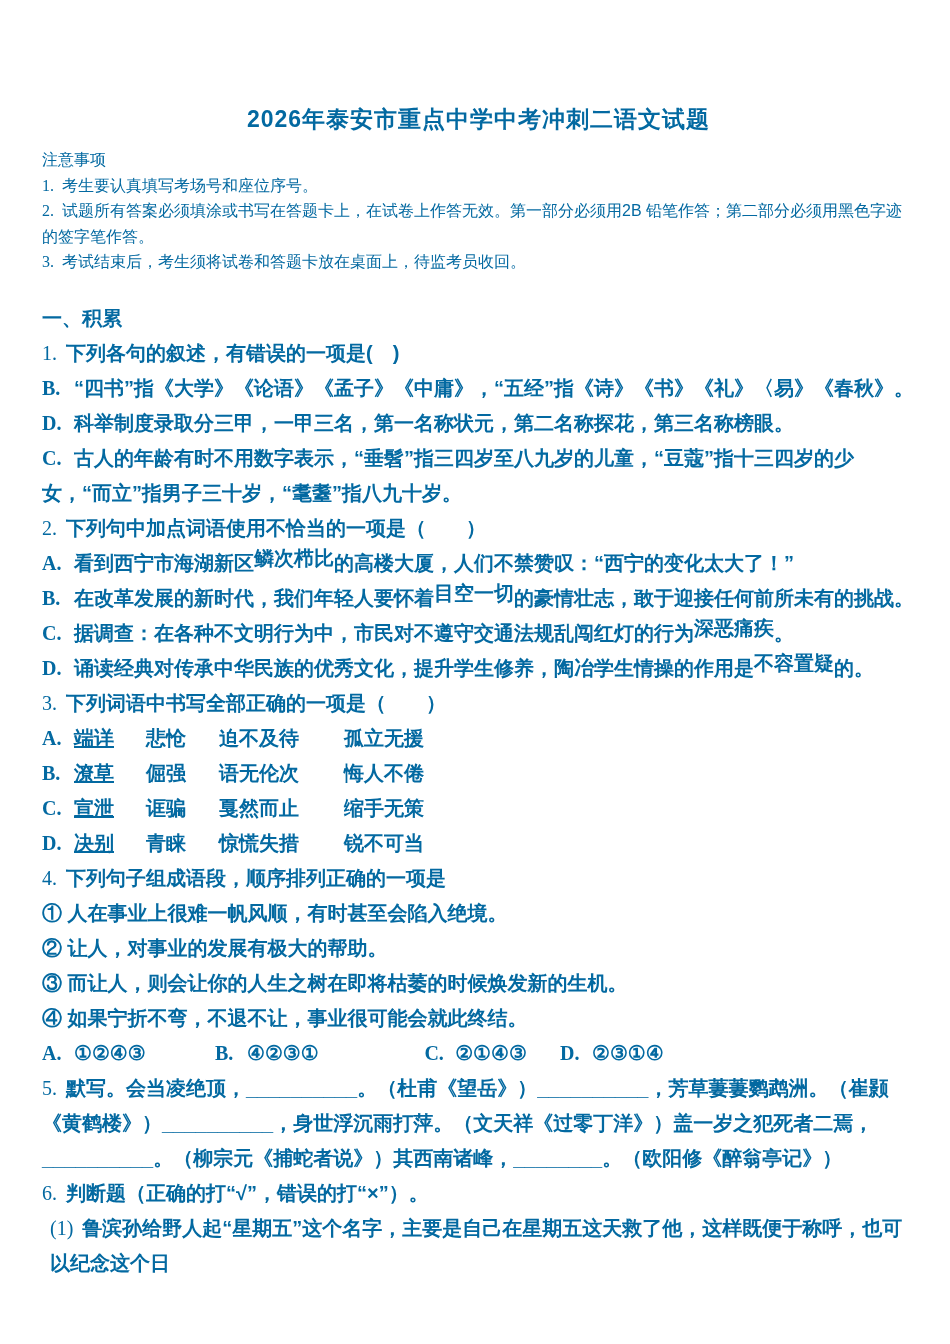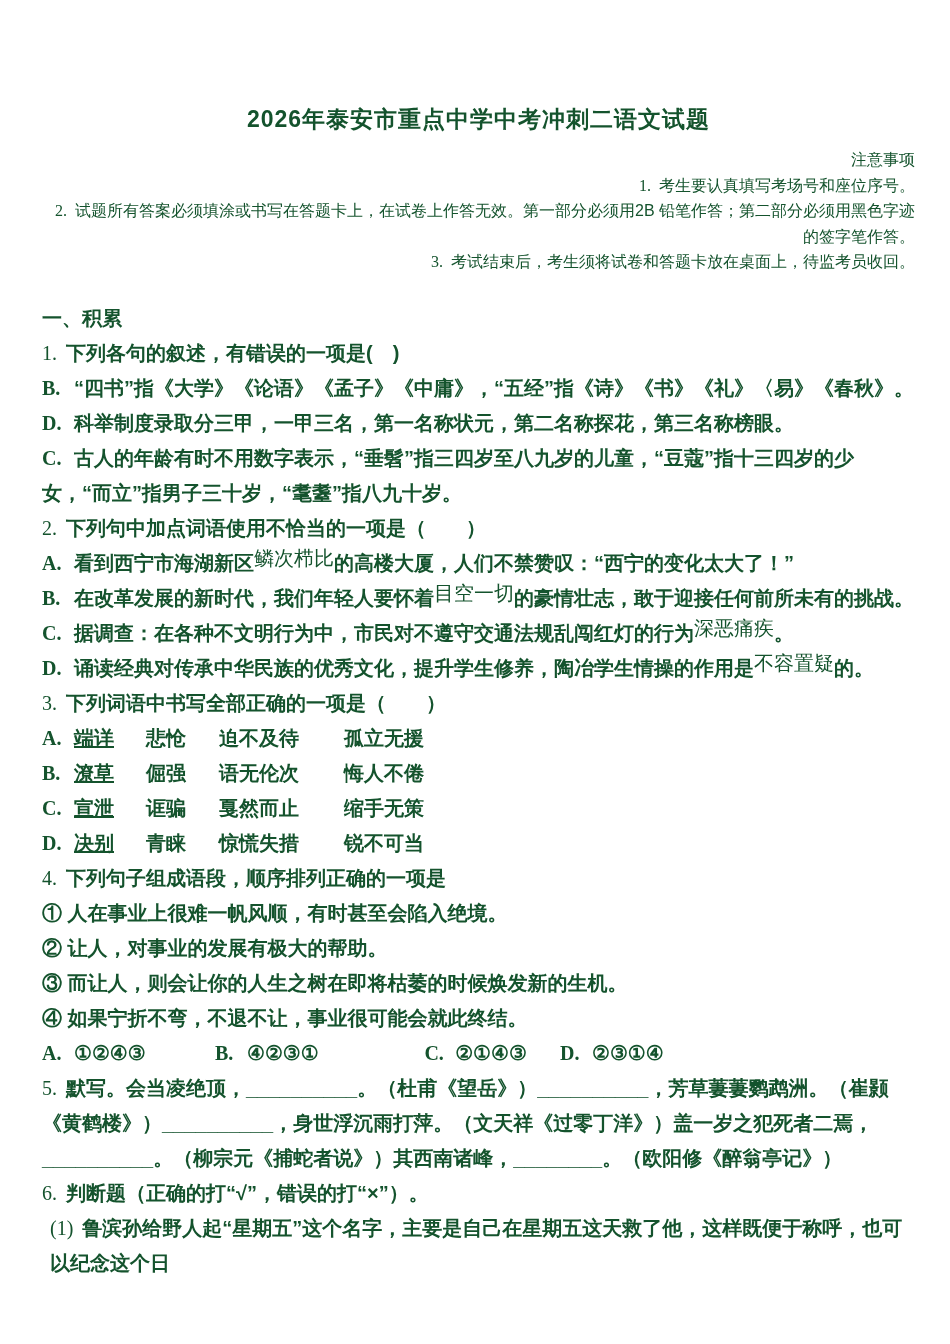--- a/index.html
+++ b/index.html
@@ -1,40 +1,40 @@
 <!DOCTYPE html>
 <html><head>
 <meta charset="utf-8">
 <style>
   html, body { margin: 0; padding: 0; background: #ffffff; }
   .page {
     position: relative;
     width: 950px;
     height: 1344px;
     background: #ffffff;
-    color: #14532d;
+    color: #0369a1;
     box-sizing: border-box;
     padding: 104px 35px 0 42px;
     overflow: hidden;
     font-family: "Liberation Sans", sans-serif;
   }
   .title {
     text-align: center;
     font-size: 23px;
     line-height: 30px;
     font-weight: bold;
     letter-spacing: 1px;
   }
   .notice {
     margin-top: 13px;
     font-size: 16px;
     line-height: 25.5px;
     font-weight: 500;
   }
-  .notice .nline { white-space: normal; text-align: right; }
+  .notice .nline { white-space: normal; }
   .nnum {
     font-family: "Liberation Serif", serif;
     font-weight: normal;
     margin-right: 8px;
   }
   .main {
     margin-top: 26px;
     font-size: 20px;
     font-weight: bold;
   }
@@ -47,21 +47,21 @@
   .optlab {
     font-family: "Liberation Serif", serif;
     font-weight: bold;
     display: inline-block;
     min-width: 22px;
     margin-right: 10px;
   }
   .dot {
     position: relative;
     top: -5px;
-    font-weight: normal;
+    font-weight: bold;
   }
   .w1 { display: inline-block; width: 72px; text-decoration: underline; }
   .w2 { display: inline-block; width: 73px; }
   .w3 { display: inline-block; width: 125px; }
   .aw1 { display: inline-block; width: 173px; }
   .aw2 { display: inline-block; width: 175px; }
   .aw3 { display: inline-block; width: 170px; text-align: center; }
   .sub-indent { padding-left: 8px; }
 </style>
 </head>

